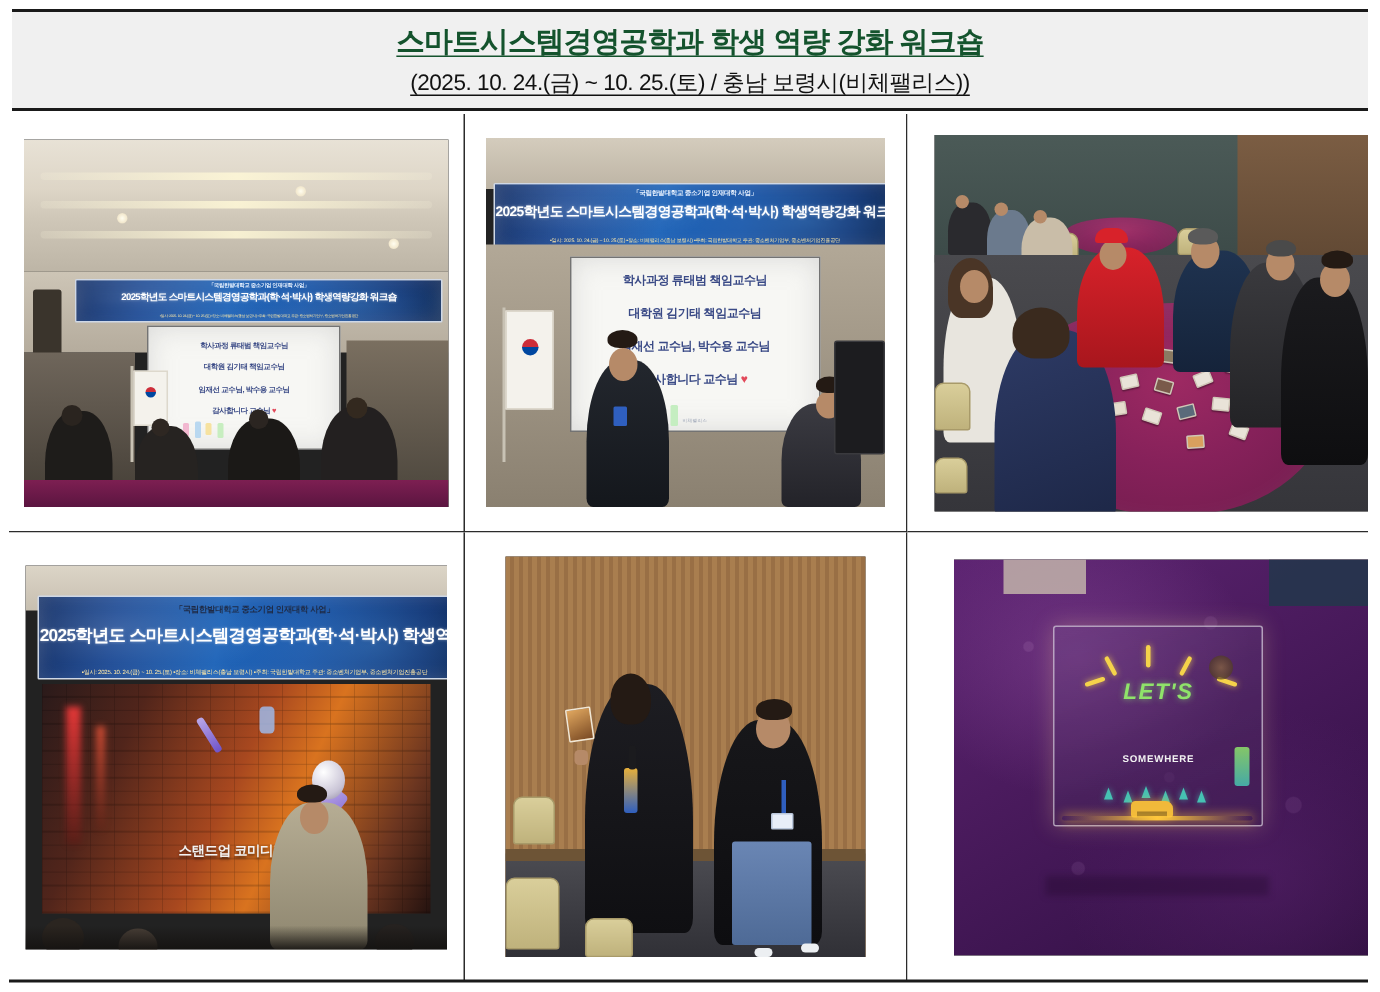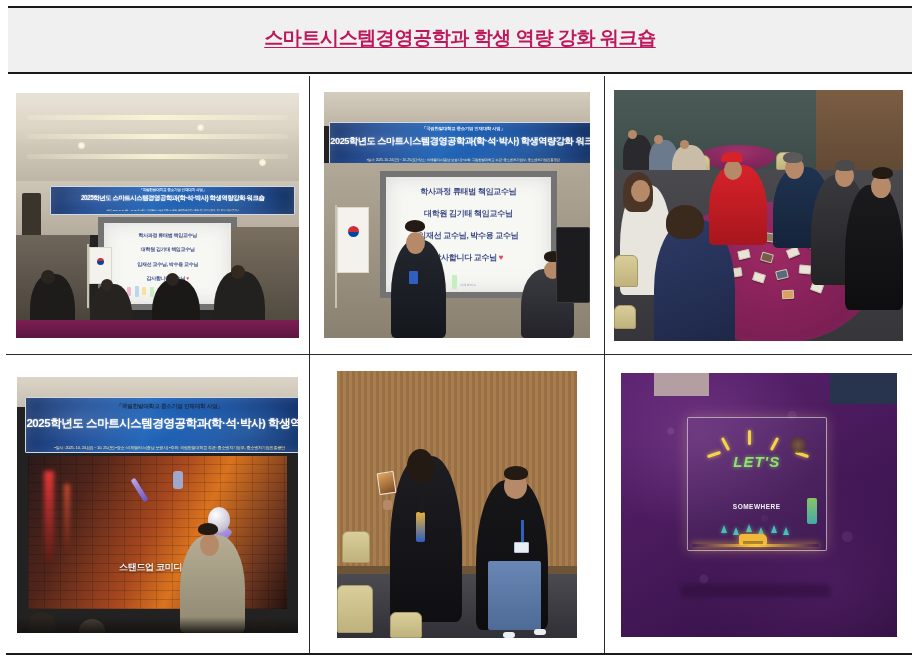--- a/index.html
+++ b/index.html
@@ -12,21 +12,21 @@
 
   
   .header-box{
     position:absolute;left:8px;top:6px;width:904px;height:68px;
     background:#f0f0f0;
     border-top:2px solid #1a1a1a;border-bottom:2px solid #1a1a1a;
     display:flex;flex-direction:column;align-items:center;justify-content:center;
     box-sizing:border-box;
   }
   .title{
-    font-size:19px;font-weight:bold;color:#be185d;letter-spacing:-0.4px;
+    font-size:19px;font-weight:bold;color:#14532d;letter-spacing:-0.4px;
     text-decoration:underline;text-underline-offset:3px;
     text-decoration-thickness:1px;
     margin:0 0 5px 0;white-space:nowrap;
   }
   .subtitle{
     font-size:15px;font-weight:normal;color:#111;letter-spacing:-0.3px;
     text-decoration:underline;text-underline-offset:3px;
     text-decoration-thickness:1px;
     margin:0;white-space:nowrap;
   }
@@ -39,21 +39,21 @@
     grid-template-rows:279px 299px;
     border-collapse:collapse;
   }
   .cell{
     position:relative;box-sizing:border-box;
     border-right:1px solid #2b2b2b;
     border-bottom:1px solid #2b2b2b;
     display:flex;align-items:center;justify-content:center;
     overflow:hidden;background:#fff;
   }
-  .cell.c3{border-right:none;}
+  .cell.c3{border-right:none;justify-content:flex-end;}
   .cell.r2{border-bottom:none;}
   .grid::after{
     content:"";position:absolute;left:0;right:0;bottom:-1px;
     border-bottom:2px solid #1a1a1a;
   }
 
   .photo{
     position:relative;overflow:hidden;background:#222;
     box-shadow:0 0 0 0 rgba(0,0,0,0);
   }
@@ -84,21 +84,21 @@
       radial-gradient(ellipse 55% 120% at 78% 60%,rgba(120,200,255,.22),transparent 65%);}
   .bn-top{position:absolute;left:0;right:0;top:6%;text-align:center;
     font-size:3.6px;color:#eaf3ff;letter-spacing:-.2px;white-space:nowrap;font-weight:bold;}
   .bn-main{position:absolute;left:0;right:0;top:28%;text-align:center;
     font-size:7.6px;color:#ffffff;font-weight:bold;letter-spacing:-.45px;white-space:nowrap;
     text-shadow:0 0 2px rgba(255,255,255,.45);}
   .bn-sub{position:absolute;left:0;right:0;bottom:7%;text-align:center;
     font-size:3.1px;color:#ffe9a8;letter-spacing:-.15px;white-space:nowrap;}
 
   
-  .screen{position:absolute;background:#f7f7f4;border:6px solid #737373;
+  .screen{position:absolute;background:#f7f7f4;border:1px solid #737373;
     box-shadow:inset 0 0 18px rgba(190,190,190,.5);overflow:hidden;}
   .screen .line{position:absolute;left:0;right:0;text-align:center;
     color:#3a4a86;font-weight:bold;letter-spacing:-.3px;white-space:nowrap;}
   .screen .heart{color:#e2495a;}
   .screen-logo{position:absolute;left:0;right:0;bottom:5%;text-align:center;
     font-size:3px;color:#9aa3b5;letter-spacing:.3px;}
   .confetti{position:absolute;border-radius:1px;}
   .wood-wall{position:absolute;inset:0;
     background:
       repeating-linear-gradient(90deg,#a97e4f 0px,#a97e4f 3px,#996f45 3px,#996f45 6px),
@@ -177,20 +177,21 @@
   .flag .circle{position:absolute;border-radius:50%;
     background:linear-gradient(180deg,#cd2e3a 50%,#0047a0 50%);}
 </style>
 </head>
 <body>
 
 <div class="page">
 
   <div class="header-box">
     <div class="title">스마트시스템경영공학과 학생 역량 강화 워크숍</div>
+    <div class="subtitle">(2025. 10. 24.(금) ~ 10. 25.(토) / 충남 보령시(비체팰리스))</div>
   </div>
 
   <div class="grid">
 
     <div class="cell c1 r1">
       <div class="photo p1">
         <div class="scene">
 
           <div class="ceiling" style="height:36%"></div>
           <div class="ceil-strip" style="top:9%;"></div>

